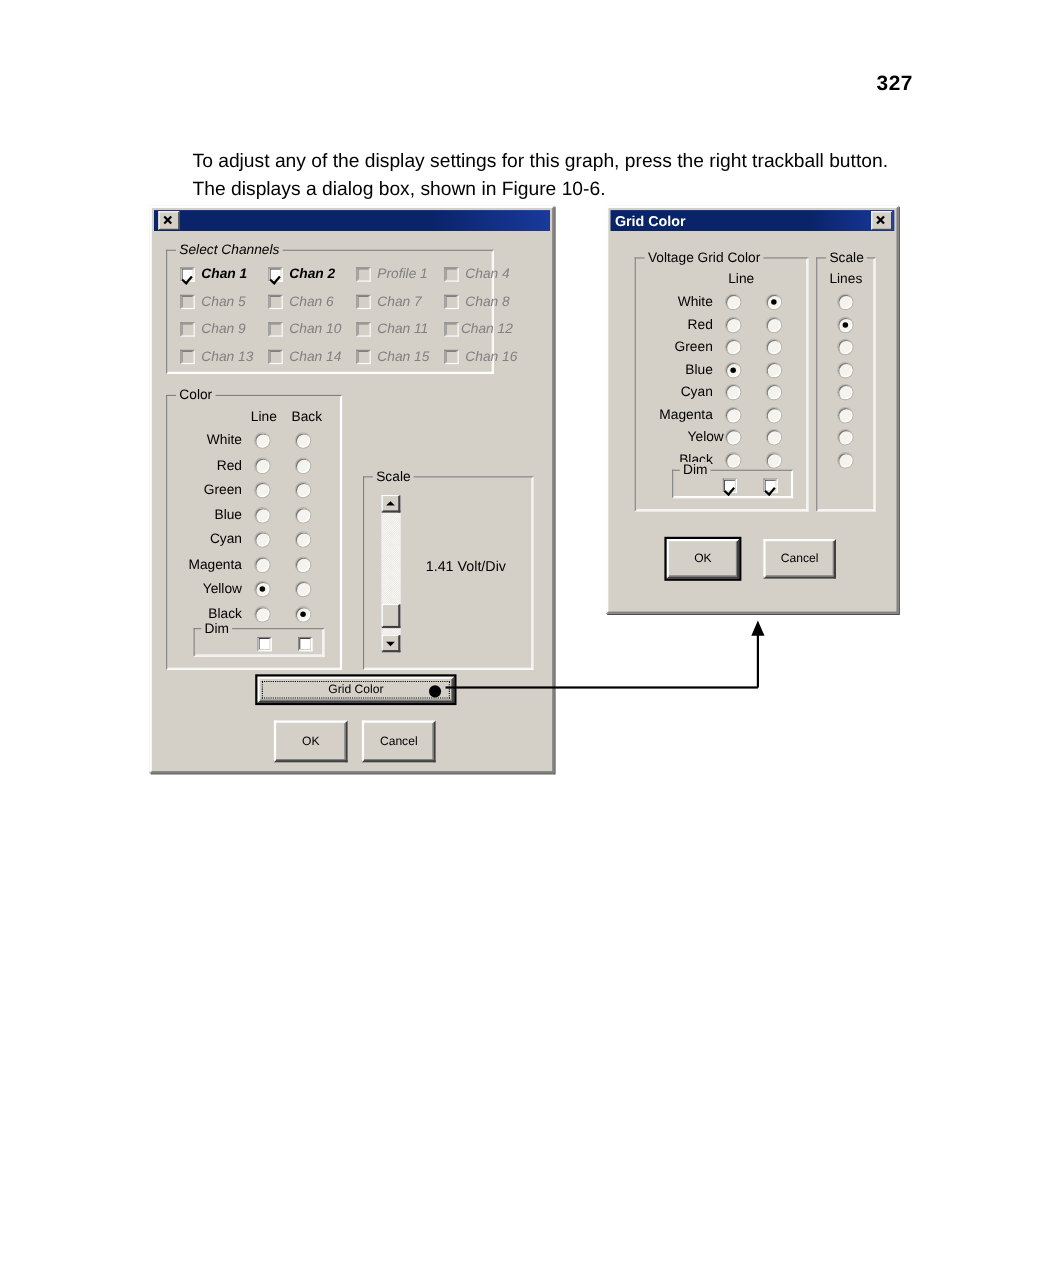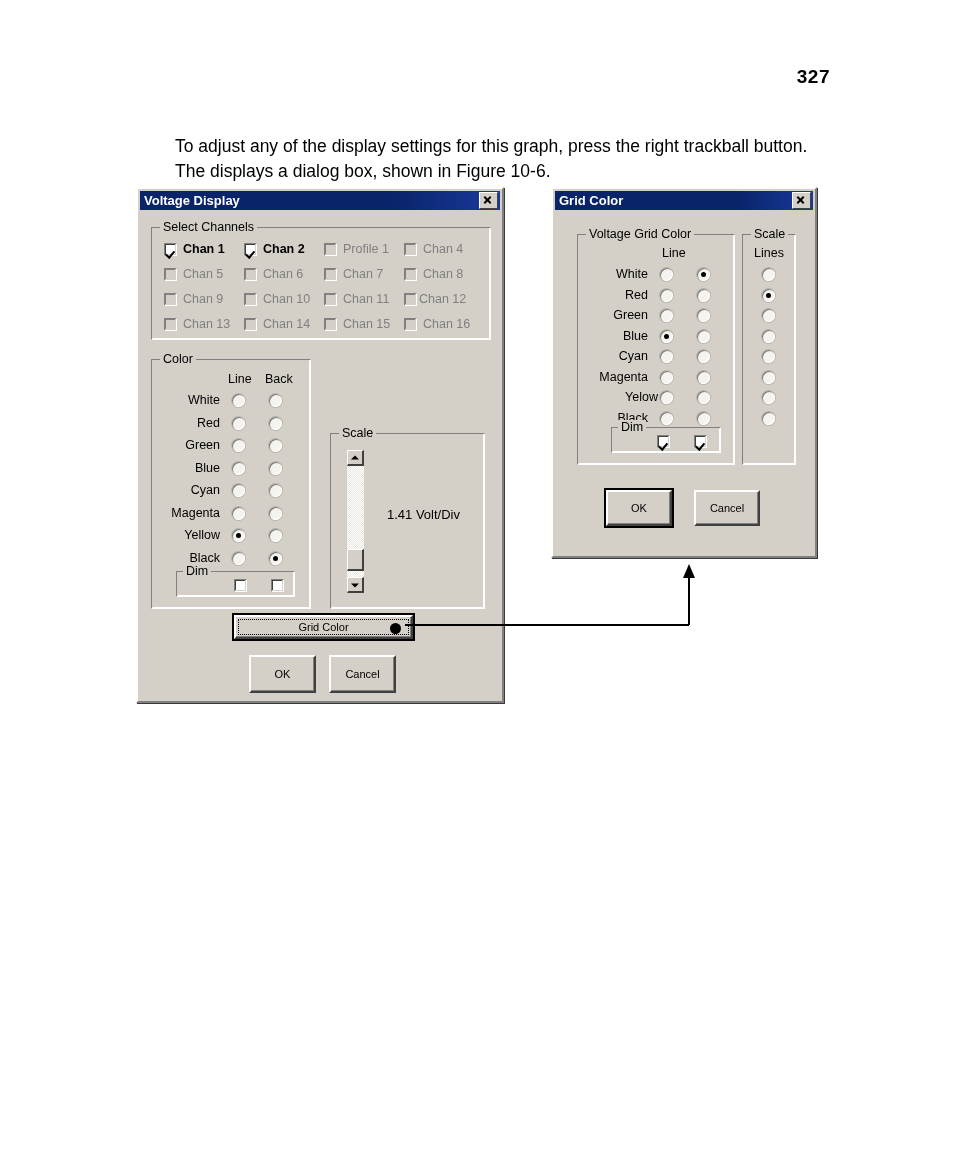--- a/index.html
+++ b/index.html
@@ -304,25 +304,24 @@
 </head>
 <body>
 
 <div class="page-number">327</div>
 
 <div class="body-text">To adjust any of the display settings for this graph, press the right trackball button. The displays a dialog box, shown in Figure 10-6.</div>
 
 <div class="dialog" id="voltage-dialog" style="left:136px; top:187px; width:368px; height:516px;">
 
   <div class="titlebar">
-    <span class="title">Voltage Display</span>
     <div class="close-btn"></div>
   </div>
 
-  <div class="group" style="left:13px; top:38px; width:340px; height:113px;">
+  <div class="group" style="left:13px; top:38px; width:298px; height:113px;font-style:italic;">
     <div class="group-inner"></div>
     <span class="group-title">Select Channels</span>
     <div id="channel-grid" style="position:absolute; left:12px; top:14px; width:316px;">
         <div class="row abs" style="left: 0px; top: 0px;">
           <div class="cb checked"></div>
           <span class="lbl bold" style="margin-left: 6px;">Chan 1</span>
         </div>
         <div class="row abs" style="left: 80px; top: 0px;">
           <div class="cb checked"></div>
           <span class="lbl bold" style="margin-left: 6px;">Chan 2</span>

